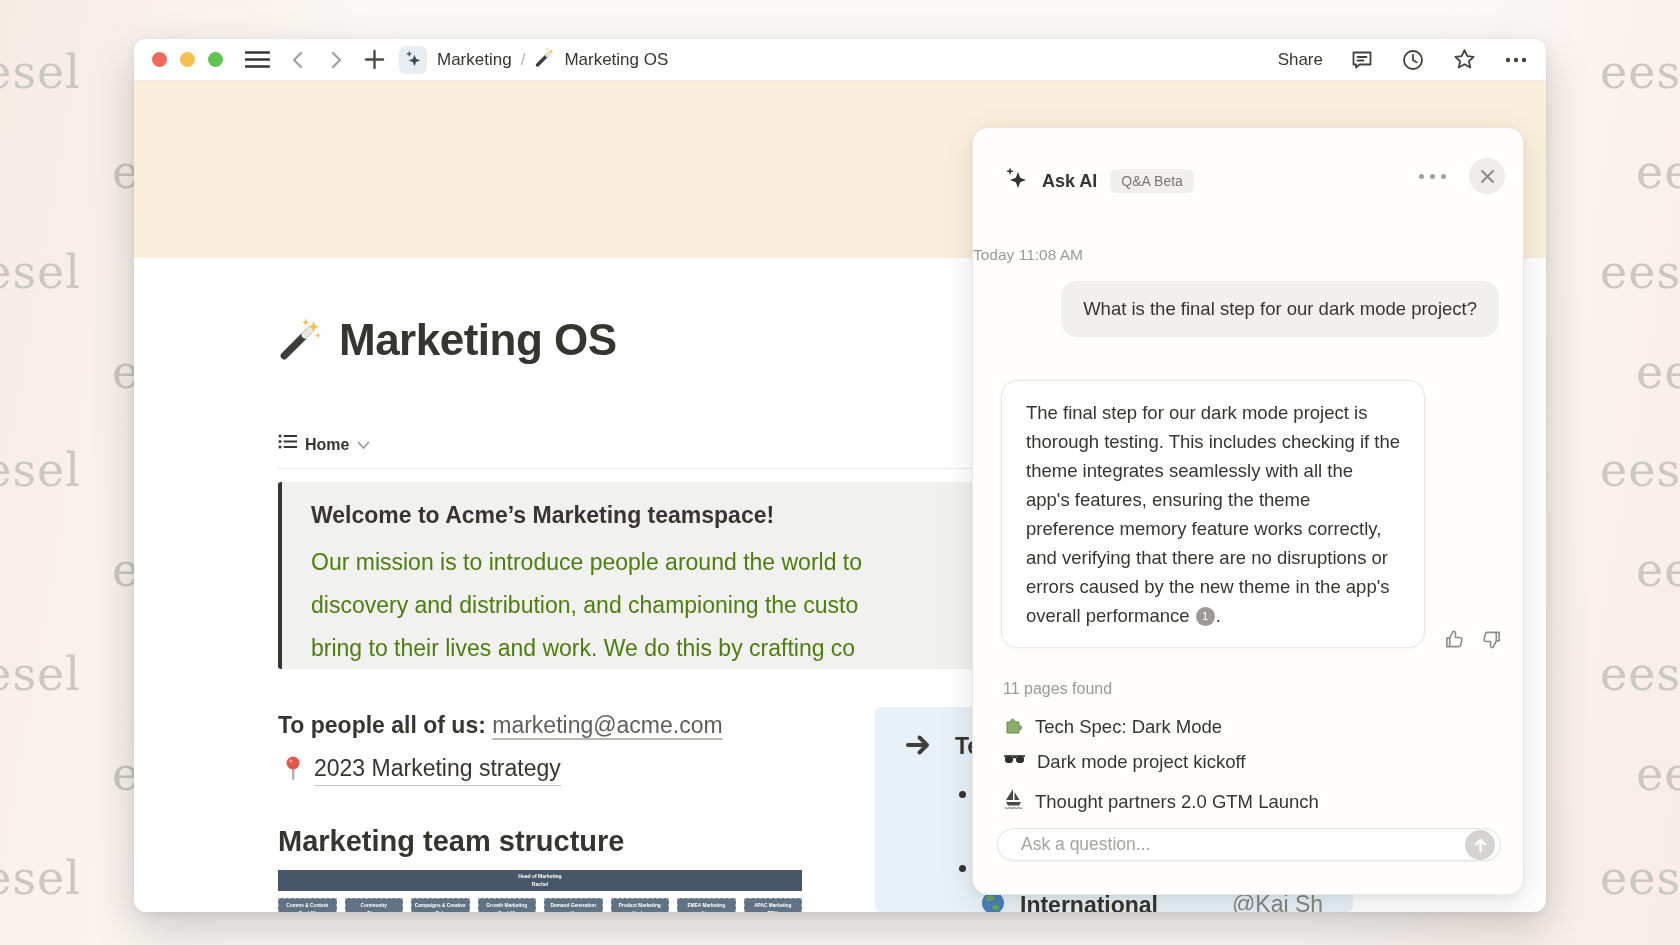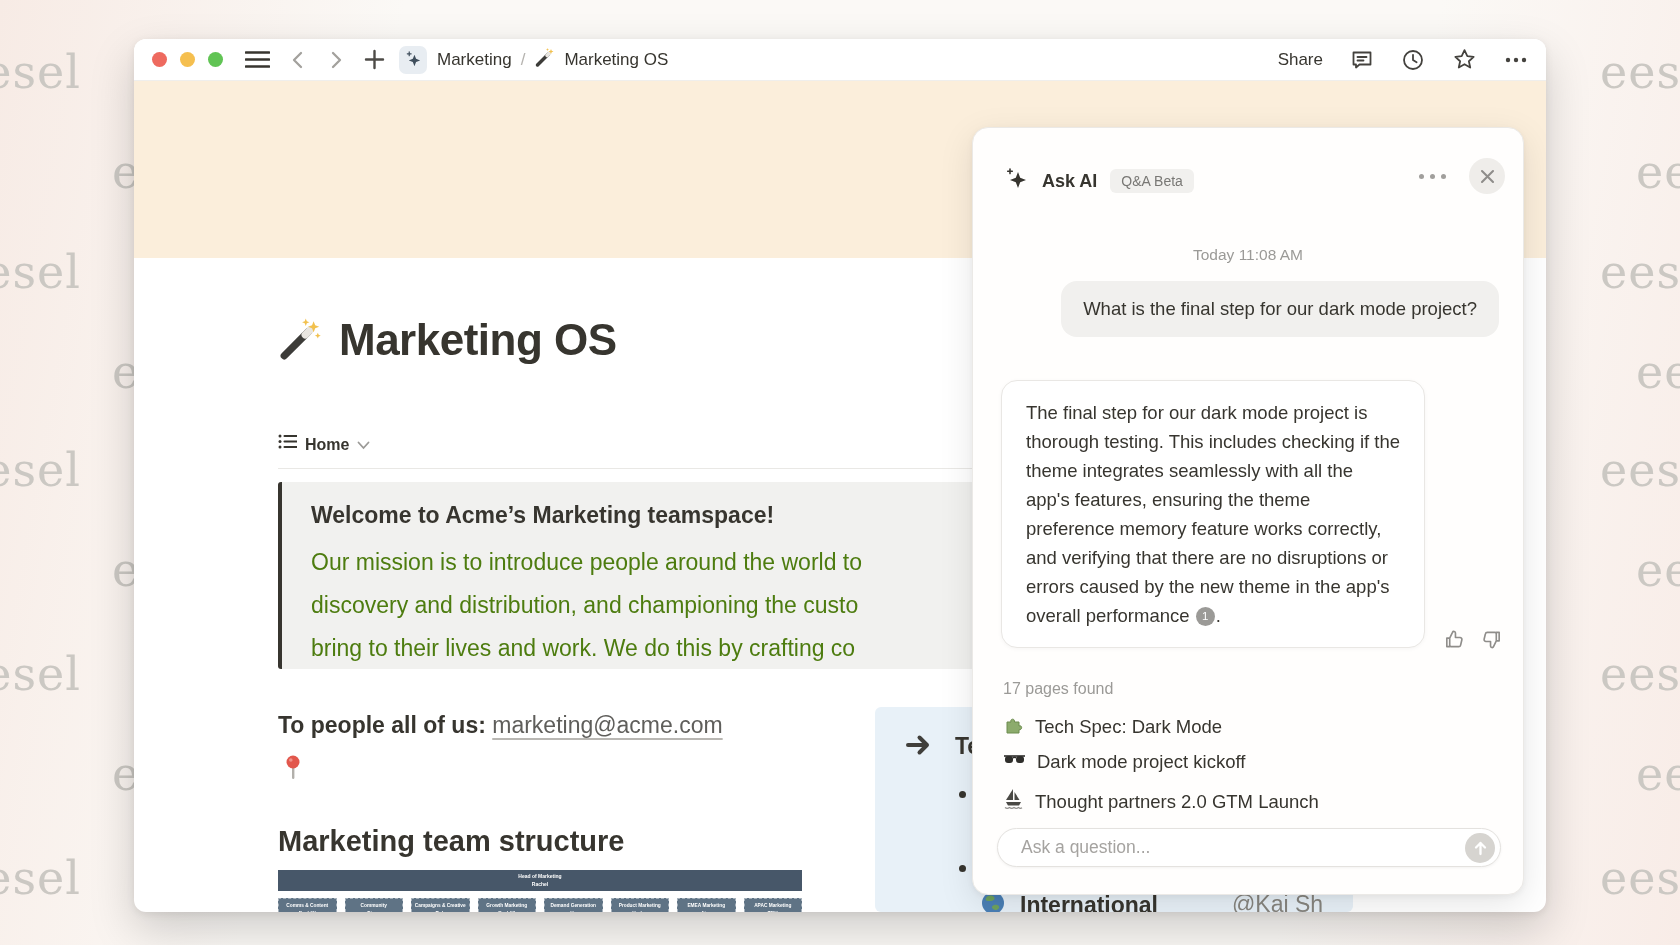--- a/index.html
+++ b/index.html
@@ -78,37 +78,37 @@
            border:1px solid #ebe9e6; border-radius:16px; z-index:10;
            box-shadow:0 10px 35px rgba(0,0,0,.10), 0 2px 6px rgba(0,0,0,.05); }
   .panel-el { position:absolute; }
   .p-header { left:30px; top:38px; display:flex; align-items:center; gap:13px; }
   .p-title { font-size:18px; font-weight:700; }
   .p-badge { background:#f1f0ee; color:#787774; font-size:14px; border-radius:6px; padding:4px 11px; }
   .p-dots { left:440px; top:40px; display:flex; gap:6px; cursor:pointer; padding:6px; }
   .p-dots i { width:5px; height:5px; border-radius:50%; background:#a19f9c; }
   .p-close { left:496px; top:30px; width:36px; height:36px; border-radius:50%; background:#efedea;
              display:flex; align-items:center; justify-content:center; cursor:pointer; }
-  .p-time { left:0; right:0; top:118px; text-align:center; font-size:15.5px; color:#9b9a97; }
+  .p-time { left:0; right:0; top:118px; font-size:15.5px; color:#9b9a97; }
 
   .user-bubble { top:153px; right:24px; max-width:446px; background:#f1f0ee; border-radius:16px;
                  padding:13px 22px; font-size:18.5px; line-height:30px; color:#37352f; }
   .ai-bubble { left:28px; top:252px; width:424px; background:#fff; border:1px solid #e9e7e4;
                border-radius:16px; padding:17px 24px; font-size:18.5px; line-height:29px; color:#37352f;
                box-shadow:0 1px 4px rgba(0,0,0,.04); }
   .cite { display:inline-flex; width:19px; height:19px; border-radius:50%; background:#9b9a97; color:#fff;
           font-size:11.5px; align-items:center; justify-content:center; vertical-align:2px; margin:0 1px; }
 
   .thumbs { left:470px; top:500px; display:flex; gap:14px; }
   .thumbs svg { cursor:pointer; }
 
   .pages-found { left:30px; top:552px; font-size:16px; color:#9b9a97; }
   .page-item { left:30px; display:flex; align-items:center; gap:11px; font-size:18.5px; font-weight:500; cursor:pointer; }
 
-  .ask-input { left:24px; top:700px; width:504px; height:39px; border:1px solid #e4e2df; border-radius:20px;
+  .ask-input { left:24px; top:700px; width:504px; height:33px; border:1px solid #e4e2df; border-radius:20px;
                background:#fff; box-shadow:0 1px 3px rgba(0,0,0,.05); display:flex; align-items:center; }
   .ask-input input { border:none; outline:none; background:transparent; flex:1; padding:0 10px 0 23px;
                      font-size:17.5px; font-family:"Liberation Sans",sans-serif; color:#37352f; }
   .ask-input input::placeholder { color:#a5a3a0; }
   .send-btn { width:30px; height:30px; border-radius:50%; background:#d6d4d0; margin-right:5px;
               display:flex; align-items:center; justify-content:center; cursor:pointer; flex:none; }
 </style>
 </head>
 <body>
 
@@ -266,20 +266,21 @@
     </div>
 
     <div class="doc-el strategy-row">
       <span>
         <svg width="18" height="26" viewBox="0 0 18 26">
           <rect x="8" y="12" width="2.4" height="12" rx="1.2" fill="#b2b0ab"></rect>
           <circle cx="9" cy="7" r="6.5" fill="#e2574c"></circle>
           <circle cx="6.8" cy="5" r="1.8" fill="#f0938b"></circle>
         </svg>
       </span>
+      <span class="strategy-link">2023 Marketing strategy</span>
     </div>
 
     <div class="doc-el h2">Marketing team structure</div>
 
     <div class="doc-el org">
       <div class="org-head">
         <div>Head of Marketing</div>
         <div>Rachel</div>
       </div>
       <div class="org-row" id="org-boxes">
@@ -377,21 +378,21 @@
 
       <div class="panel-el thumbs">
         <svg width="23" height="23" viewBox="0 0 24 24" fill="none" stroke="#8f8d8a" stroke-width="1.7" stroke-linecap="round" stroke-linejoin="round">
           <path d="M4 10.5h3v9H4zM7 18.5l1.2 1h8.1c1 0 1.9-.7 2.1-1.7l1.3-5.5c.3-1.2-.7-2.4-1.9-2.4H13V5.3c0-1.8-2.4-2.4-3.1-.7L7 10.5"></path>
         </svg>
         <svg width="23" height="23" viewBox="0 0 24 24" fill="none" stroke="#8f8d8a" stroke-width="1.7" stroke-linecap="round" stroke-linejoin="round" transform="rotate(180)">
           <path d="M4 10.5h3v9H4zM7 18.5l1.2 1h8.1c1 0 1.9-.7 2.1-1.7l1.3-5.5c.3-1.2-.7-2.4-1.9-2.4H13V5.3c0-1.8-2.4-2.4-3.1-.7L7 10.5"></path>
         </svg>
       </div>
 
-      <div class="panel-el pages-found">17 pages found</div>
+      <div class="panel-el pages-found">11 pages found</div>
 
       <div class="panel-el page-item" style="top:586px">
         <span>
           <svg width="21" height="21" viewBox="0 0 21 21">
             <path d="M4 8h4c-1.5-3 4-4.5 3.5 0H16v4c3-1.5 4 4 0 3.8V19H4z" fill="#8cab6c" stroke="#6d8c4f" stroke-width="1"></path>
           </svg>
         </span>
         <span>Tech Spec: Dark Mode</span>
       </div>
       <div class="panel-el page-item" style="top:623px">

